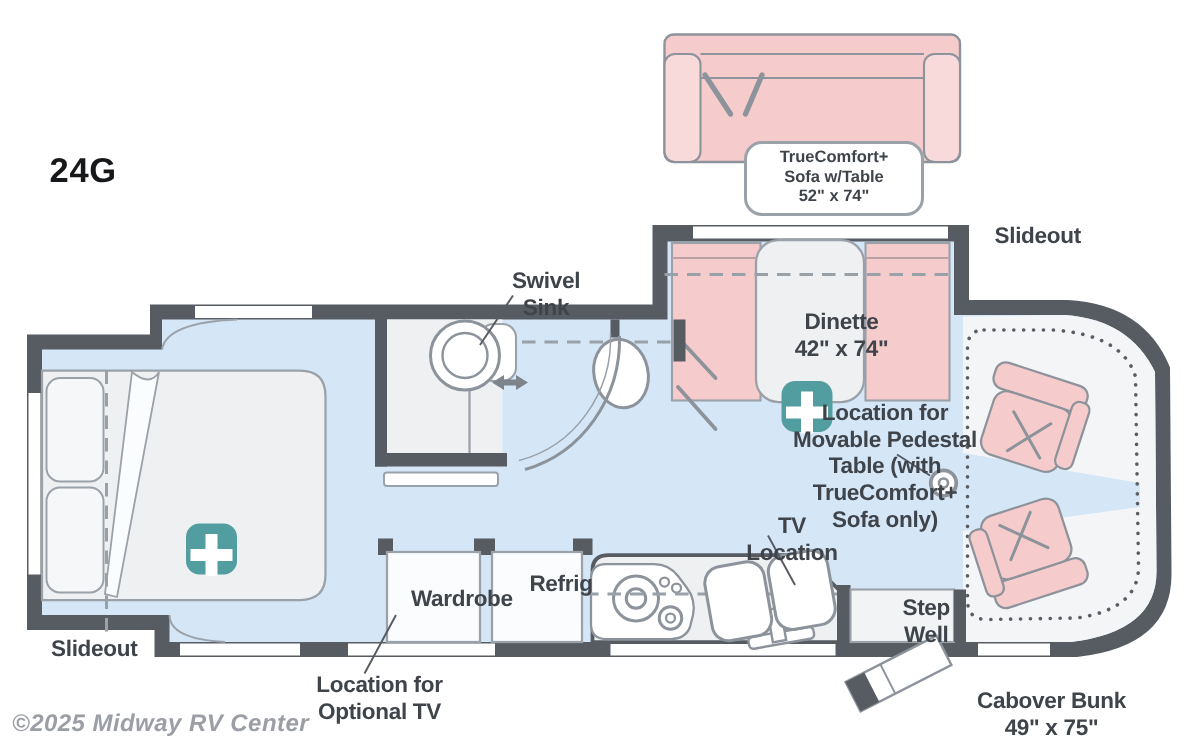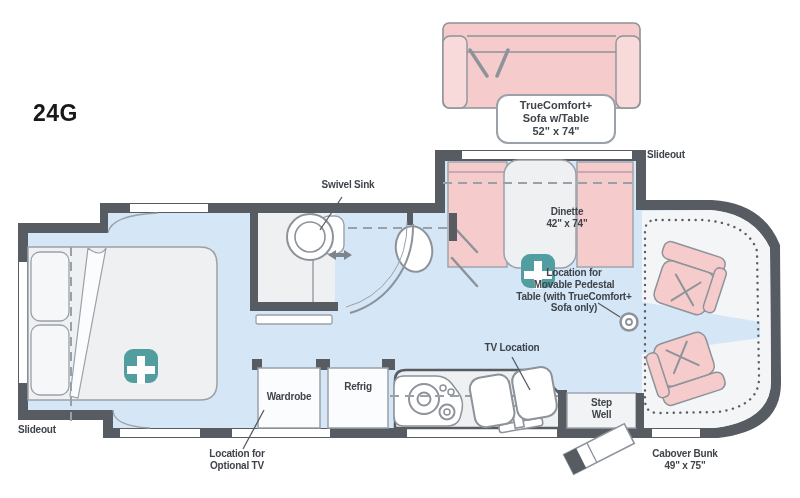--- a/index.html
+++ b/index.html
@@ -1,20 +1,20 @@
 <!DOCTYPE html>
 <html><head>
 <meta charset="utf-8">
 <style>
   html,body{margin:0;padding:0;background:#ffffff;}
   #stage{position:relative;width:800px;height:498px;background:#ffffff;overflow:hidden;
          font-family:"Liberation Sans","DejaVu Sans",sans-serif;}
   #plan-svg{position:absolute;left:0;top:0;}
-  .lbl{position:absolute;color:#3f444b;font-weight:bold;font-size:10px;line-height:1.18;
-       letter-spacing:-0.2px;white-space:pre-line;text-align:center;}
+  .lbl{position:absolute;color:#3f444b;font-weight:bold;font-size:15px;line-height:1.18;
+       letter-spacing:-0.2px;white-space:pre-line;text-align:center;margin-left:16px;}
   .lbl.left{text-align:left;}
   #model-label{position:absolute;left:33px;top:100px;font-size:23px;font-weight:600;
        color:#17181a;letter-spacing:0.5px;}
   #sofa-label-box{position:absolute;left:496px;top:94px;width:112px;background:#ffffff;
        border:2px solid #9aa1a9;border-radius:12px;padding:3px 2px;color:#3f444b;
        font-weight:bold;font-size:11px;line-height:1.2;text-align:center;white-space:pre-line;}
   #watermark{position:absolute;left:8px;top:474px;font-size:16px;font-weight:bold;
        font-style:italic;color:#9b9fa5;letter-spacing:0.3px;}
 </style>
 </head>
@@ -165,21 +165,21 @@
 </svg>
 
 <div id="model-label">24G</div>
 
 <div id="sofa-label-box">TrueComfort+
 Sofa w/Table
 52" x 74"</div>
 
 <div class="lbl left" style="left:647px;top:149px;">Slideout</div>
 
-<div class="lbl" style="left:532px;top:206px;width:70px;">Dinette
+<div class="lbl" style="left:510px;top:206px;width:70px;">Dinette
 42" x 74"</div>
 
 <div class="lbl" style="left:308px;top:179px;width:80px;">Swivel Sink</div>
 
 
 
 <div class="lbl" style="left:498px;top:267px;width:152px;">Location for
 Movable Pedestal
 Table (with TrueComfort+
 Sofa only)</div>
@@ -191,17 +191,18 @@
 <div class="lbl" style="left:328px;top:381px;width:60px;">Refrig</div>
 
 <div class="lbl" style="left:567px;top:397px;width:69px;">Step
 Well</div>
 
 <div class="lbl left" style="left:18px;top:424px;">Slideout</div>
 
 <div class="lbl" style="left:187px;top:448px;width:100px;">Location for
 Optional TV</div>
 
-<div class="lbl" style="left:625px;top:448px;width:120px;">Cabover Bunk
+<div class="lbl" style="left:625px;top:459px;width:120px;">Cabover Bunk
 49" x 75"</div>
 
+<div id="watermark">©2025 Midway RV Center</div>
 
 </div>
 
 </body></html>

